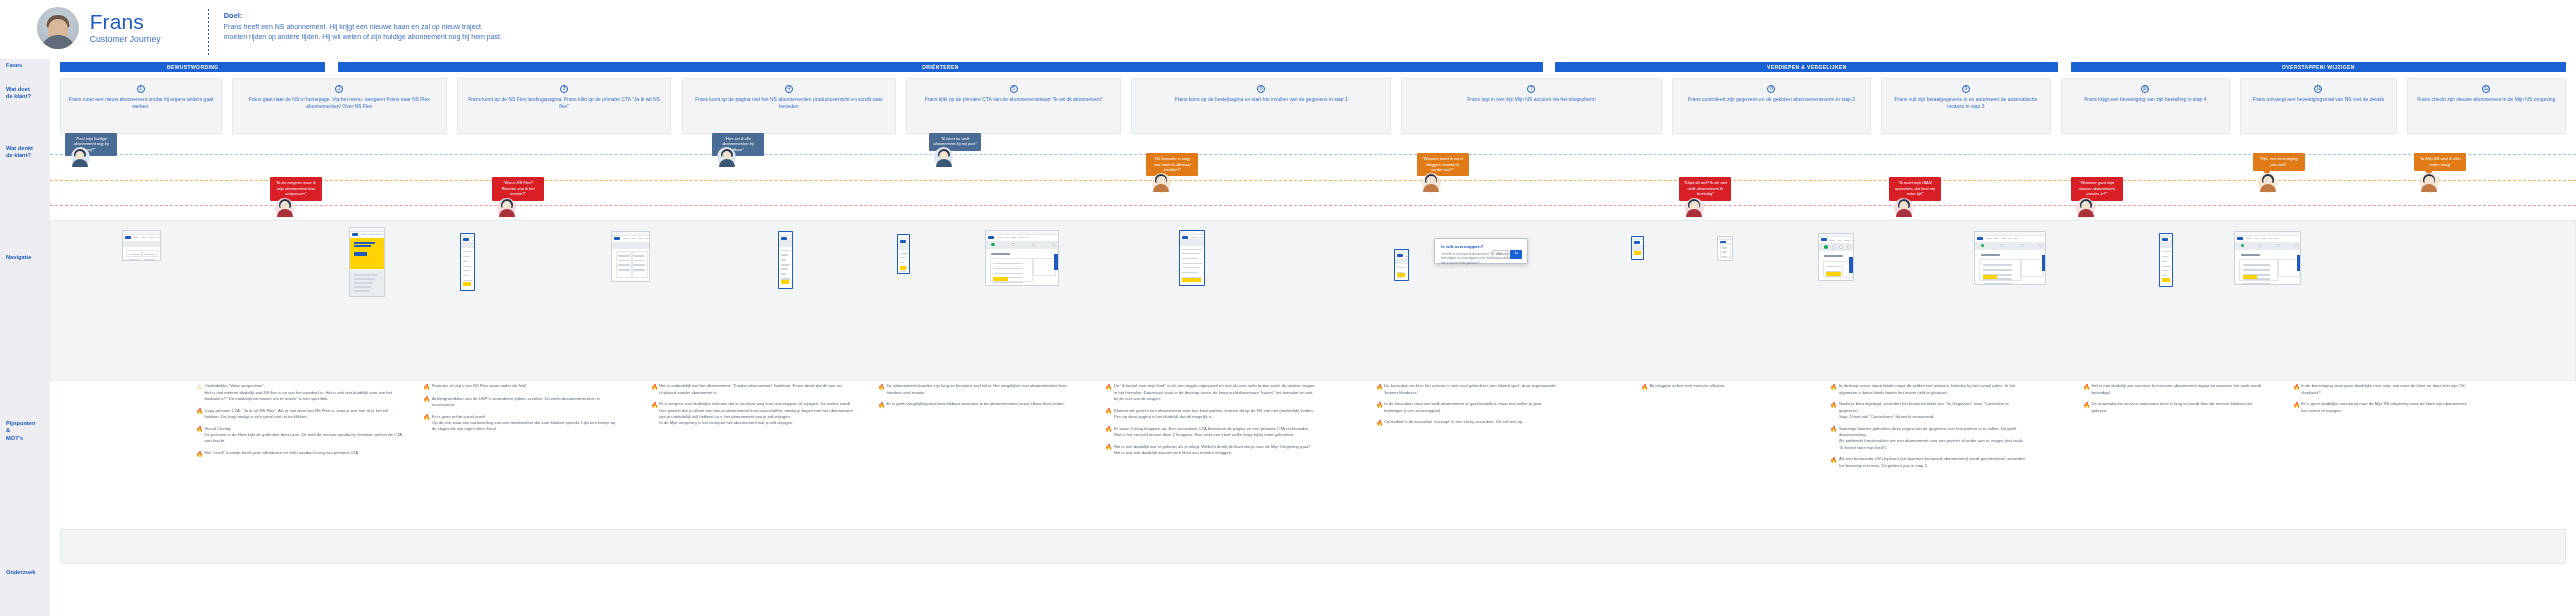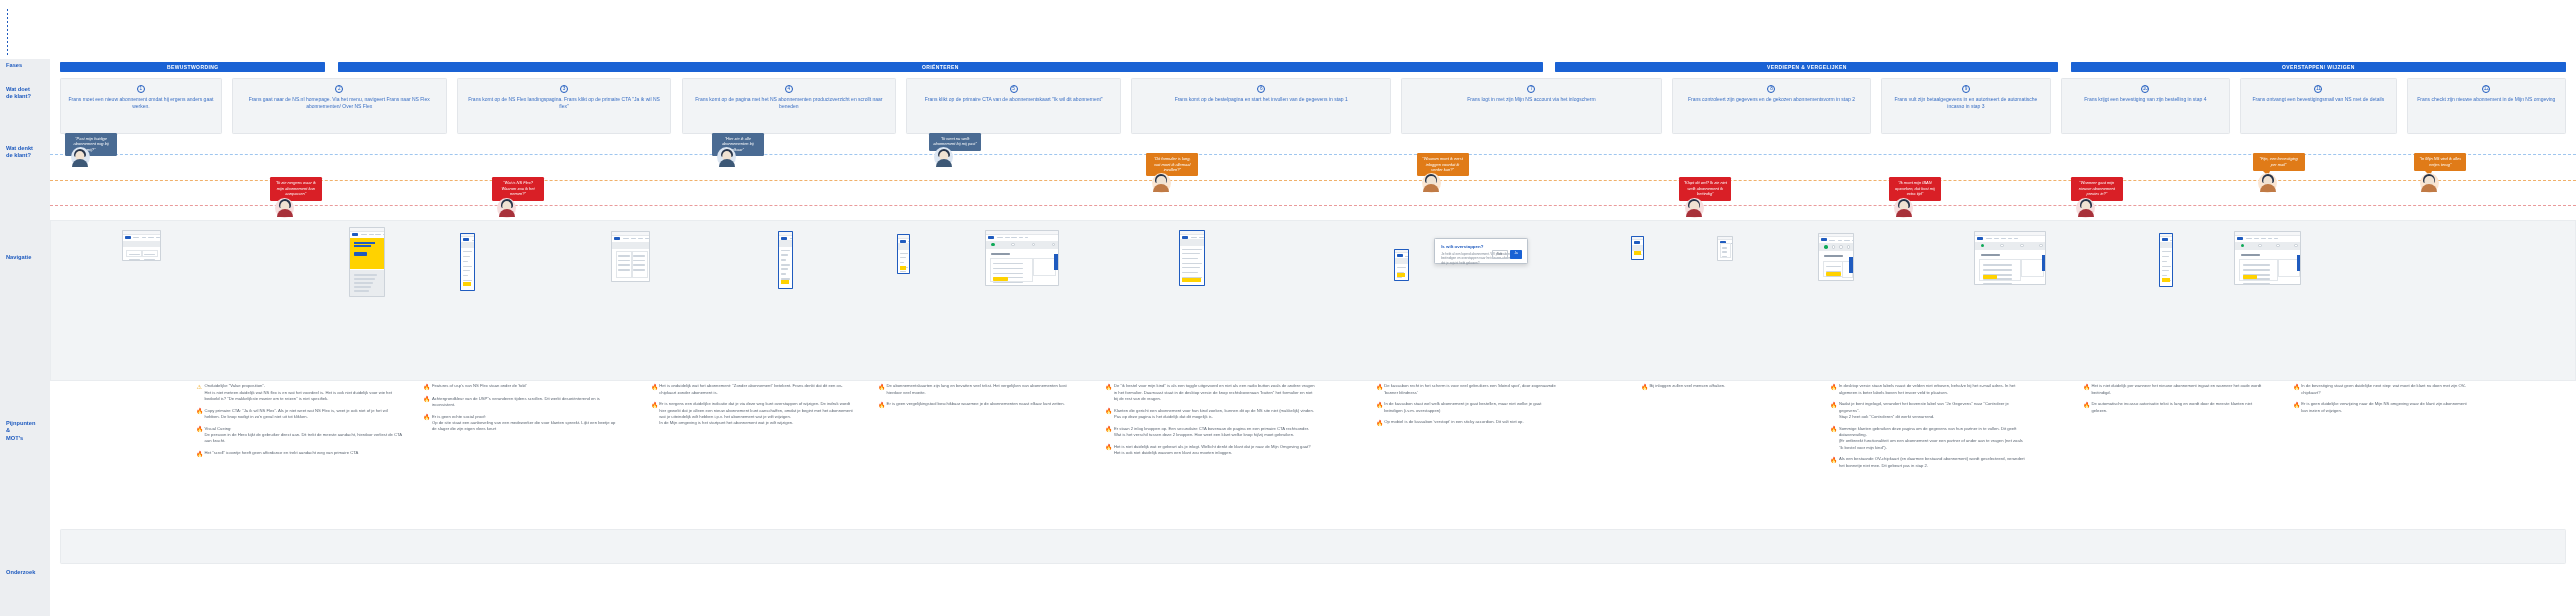--- a/index.html
+++ b/index.html
@@ -171,21 +171,36 @@
   
   .research { position:relative; height:38px; margin-top:4px; }
   .research-box { position:absolute; top:0; height:35px; background:#f2f4f6; border:0.7px solid #e8ebee; border-radius:1.3px; }
 </style>
 </head>
 <body>
 
 <div class="map">
 
   <div class="header">
+    <div class="persona-block">
+      <div class="avatar">
+        <div class="hair"></div>
+          <div class="face"></div>
+          <div class="body"></div>
+      </div>
+      <div class="persona-names">
+        <div class="persona-name">Frans</div>
+        <div class="persona-sub">Customer Journey</div>
+      </div>
+    </div>
     <div class="dotted-sep"></div>
+    <div class="goal-block">
+      <div class="goal-title">Doel:</div>
+      <div class="goal-text">Frans heeft een NS abonnement. Hij krijgt een nieuwe baan en zal op nieuw traject moeten rijden op andere tijden. Hij wil weten of zijn huidige abonnement nog bij hem past.</div>
+    </div>
   </div>
 
   <div class="rail">
       <div class="rail-label" style="top: 2.7px; white-space: pre-line;">Fases</div>
       <div class="rail-label" style="top: 27px; white-space: pre-line;">Wat doet
 de klant?</div>
       <div class="rail-label" style="top: 86px; white-space: pre-line;">Wat denkt
 de klant?</div>
       <div class="rail-label" style="top: 195px; white-space: pre-line;">Navigatie</div>
       <div class="rail-label" style="top: 361px; white-space: pre-line;">Pijnpunten

